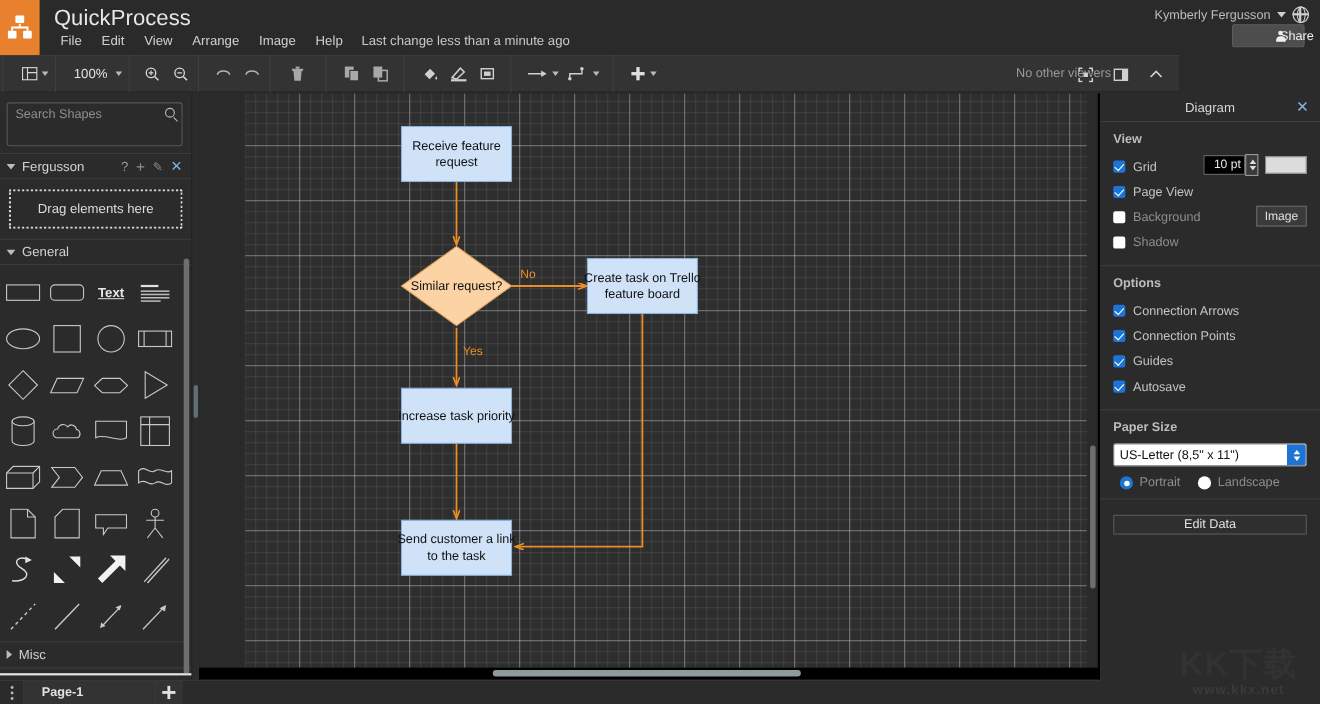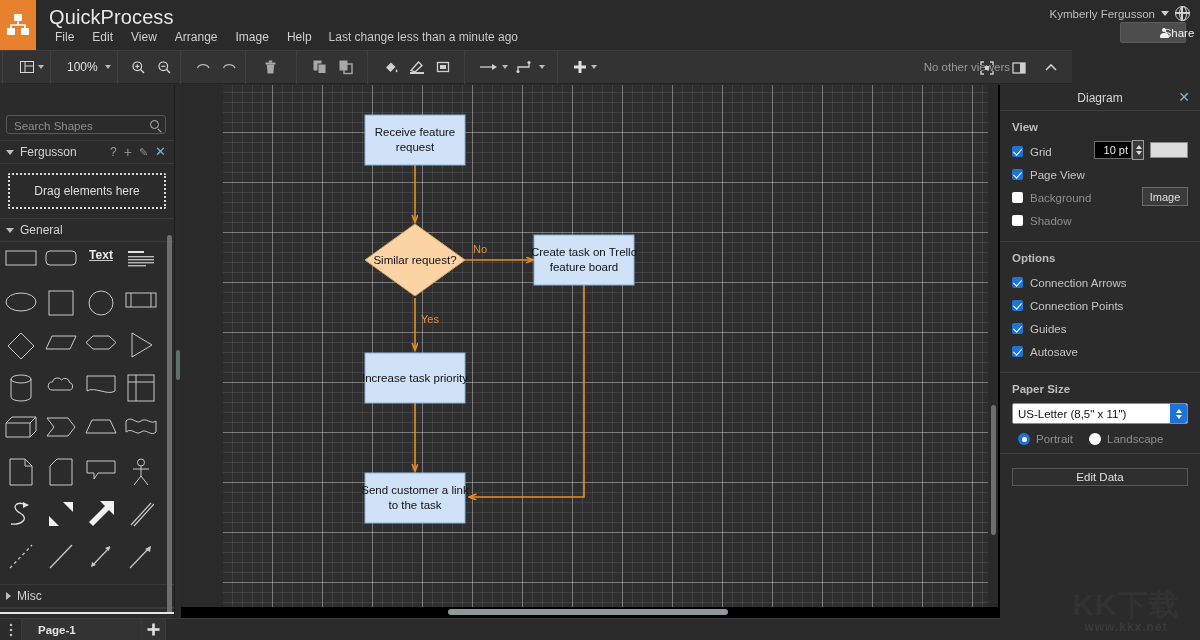--- a/index.html
+++ b/index.html
@@ -45,21 +45,21 @@
   .tb-zoomlabel { font-size:12px; color:#e0e0e0; padding:0 4px; }
   .mini-caret { width:0;height:0;border-left:3.5px solid transparent;border-right:3.5px solid transparent;
                 border-top:4.5px solid #b9b9b9; }
   .viewers { position:absolute; right:62px; top:10px; font-size:11.5px; color:#9a9a9a; }
   .tb-right { position:absolute; right:8px; top:0; height:34px; display:flex; align-items:center; gap:6px; }
 
   
   .sidebar { position:absolute; left:0; top:85px; width:175px; height:555px; background:#2b2b2b;
              border-right:1px solid #1e1e1e; overflow:hidden; }
   .search-wrap { padding:8px 8px 6px 6px; }
-  .search-box { position:relative; height:19px; border:1px solid #575757; border-radius:3px; background:#2b2b2b;margin-top:22px; }
+  .search-box { position:relative; height:40px; border:1px solid #575757; border-radius:3px; background:#2b2b2b; }
   .search-box input { width:100%; height:20px; background:transparent; border:0; outline:none;
                       color:#cfcfcf; font-size:11.5px; padding:0 22px 0 7px; font-family:inherit; }
   .search-box input::placeholder { color:#8e8e8e; }
   .srch-ico { position:absolute; right:6px; top:4px; width:9px;height:9px;border:1.3px solid #bbb;border-radius:50%; }
   .srch-ico:after{content:"";position:absolute;right:-4px;bottom:-3px;width:5px;height:1.3px;background:#bbb;transform:rotate(45deg);}
 
   .sec-head { height:24px; display:flex; align-items:center; padding:0 8px 0 6px;
               border-top:1px solid #3a3a3a; border-bottom:1px solid #3a3a3a; background:#2b2b2b; }
   .sec-arrow-d { width:0;height:0;border-left:4px solid transparent;border-right:4px solid transparent;
                  border-top:5px solid #bdbdbd; margin-right:6px;}
@@ -69,21 +69,21 @@
   .sec-actions { display:flex; align-items:center; gap:7px; color:#9a9a9a; font-size:12px; }
   .act-plus { color:#8e8e8e; font-size:14px; line-height:10px; }
   .act-x { color:#7fb2e0; font-size:13px; line-height:10px; }
   .act-pen { color:#8e8e8e; font-size:11px; }
 
   .scratchpad { margin:9px 8px 9px 8px; height:36px; border:2.5px dotted #d9d9d9; border-radius:2px;
                 display:flex; align-items:center; justify-content:center; color:#dcdcdc; font-size:12px; }
 
   .shape-grid { padding:4px 0 2px 0; }
   .shape-row { display:flex; }
-  .shape-cell { width:38px; height:38px; margin:2px 0 2px 2px; display:flex; justify-content:center; cursor:pointer;text-decoration:underline; }
+  .shape-cell { width:38px; height:38px; margin:2px 0 2px 2px; display:flex; align-items:center; justify-content:center; cursor:pointer;text-decoration:underline; }
   .shape-cell svg { display:block; }
   .txt-shape { color:#e8e8e8; font-size:12px; font-weight:bold; }
 
   .sb-footer { position:absolute; left:0; bottom:0; width:175px; height:28px; background:#2b2b2b;
                border-top:2px solid #e6e6e6; display:flex; align-items:center; padding-left:14px;
                font-size:12px; color:#dcdcdc; cursor:pointer; }
   .sb-scroll { position:absolute; right:2px; top:150px; width:5px; height:430px; background:#6e6e6e; border-radius:3px; }
 
   
   .splitter { position:absolute; left:175px; top:85px; width:6px; height:555px; background:#2b2b2b; }

